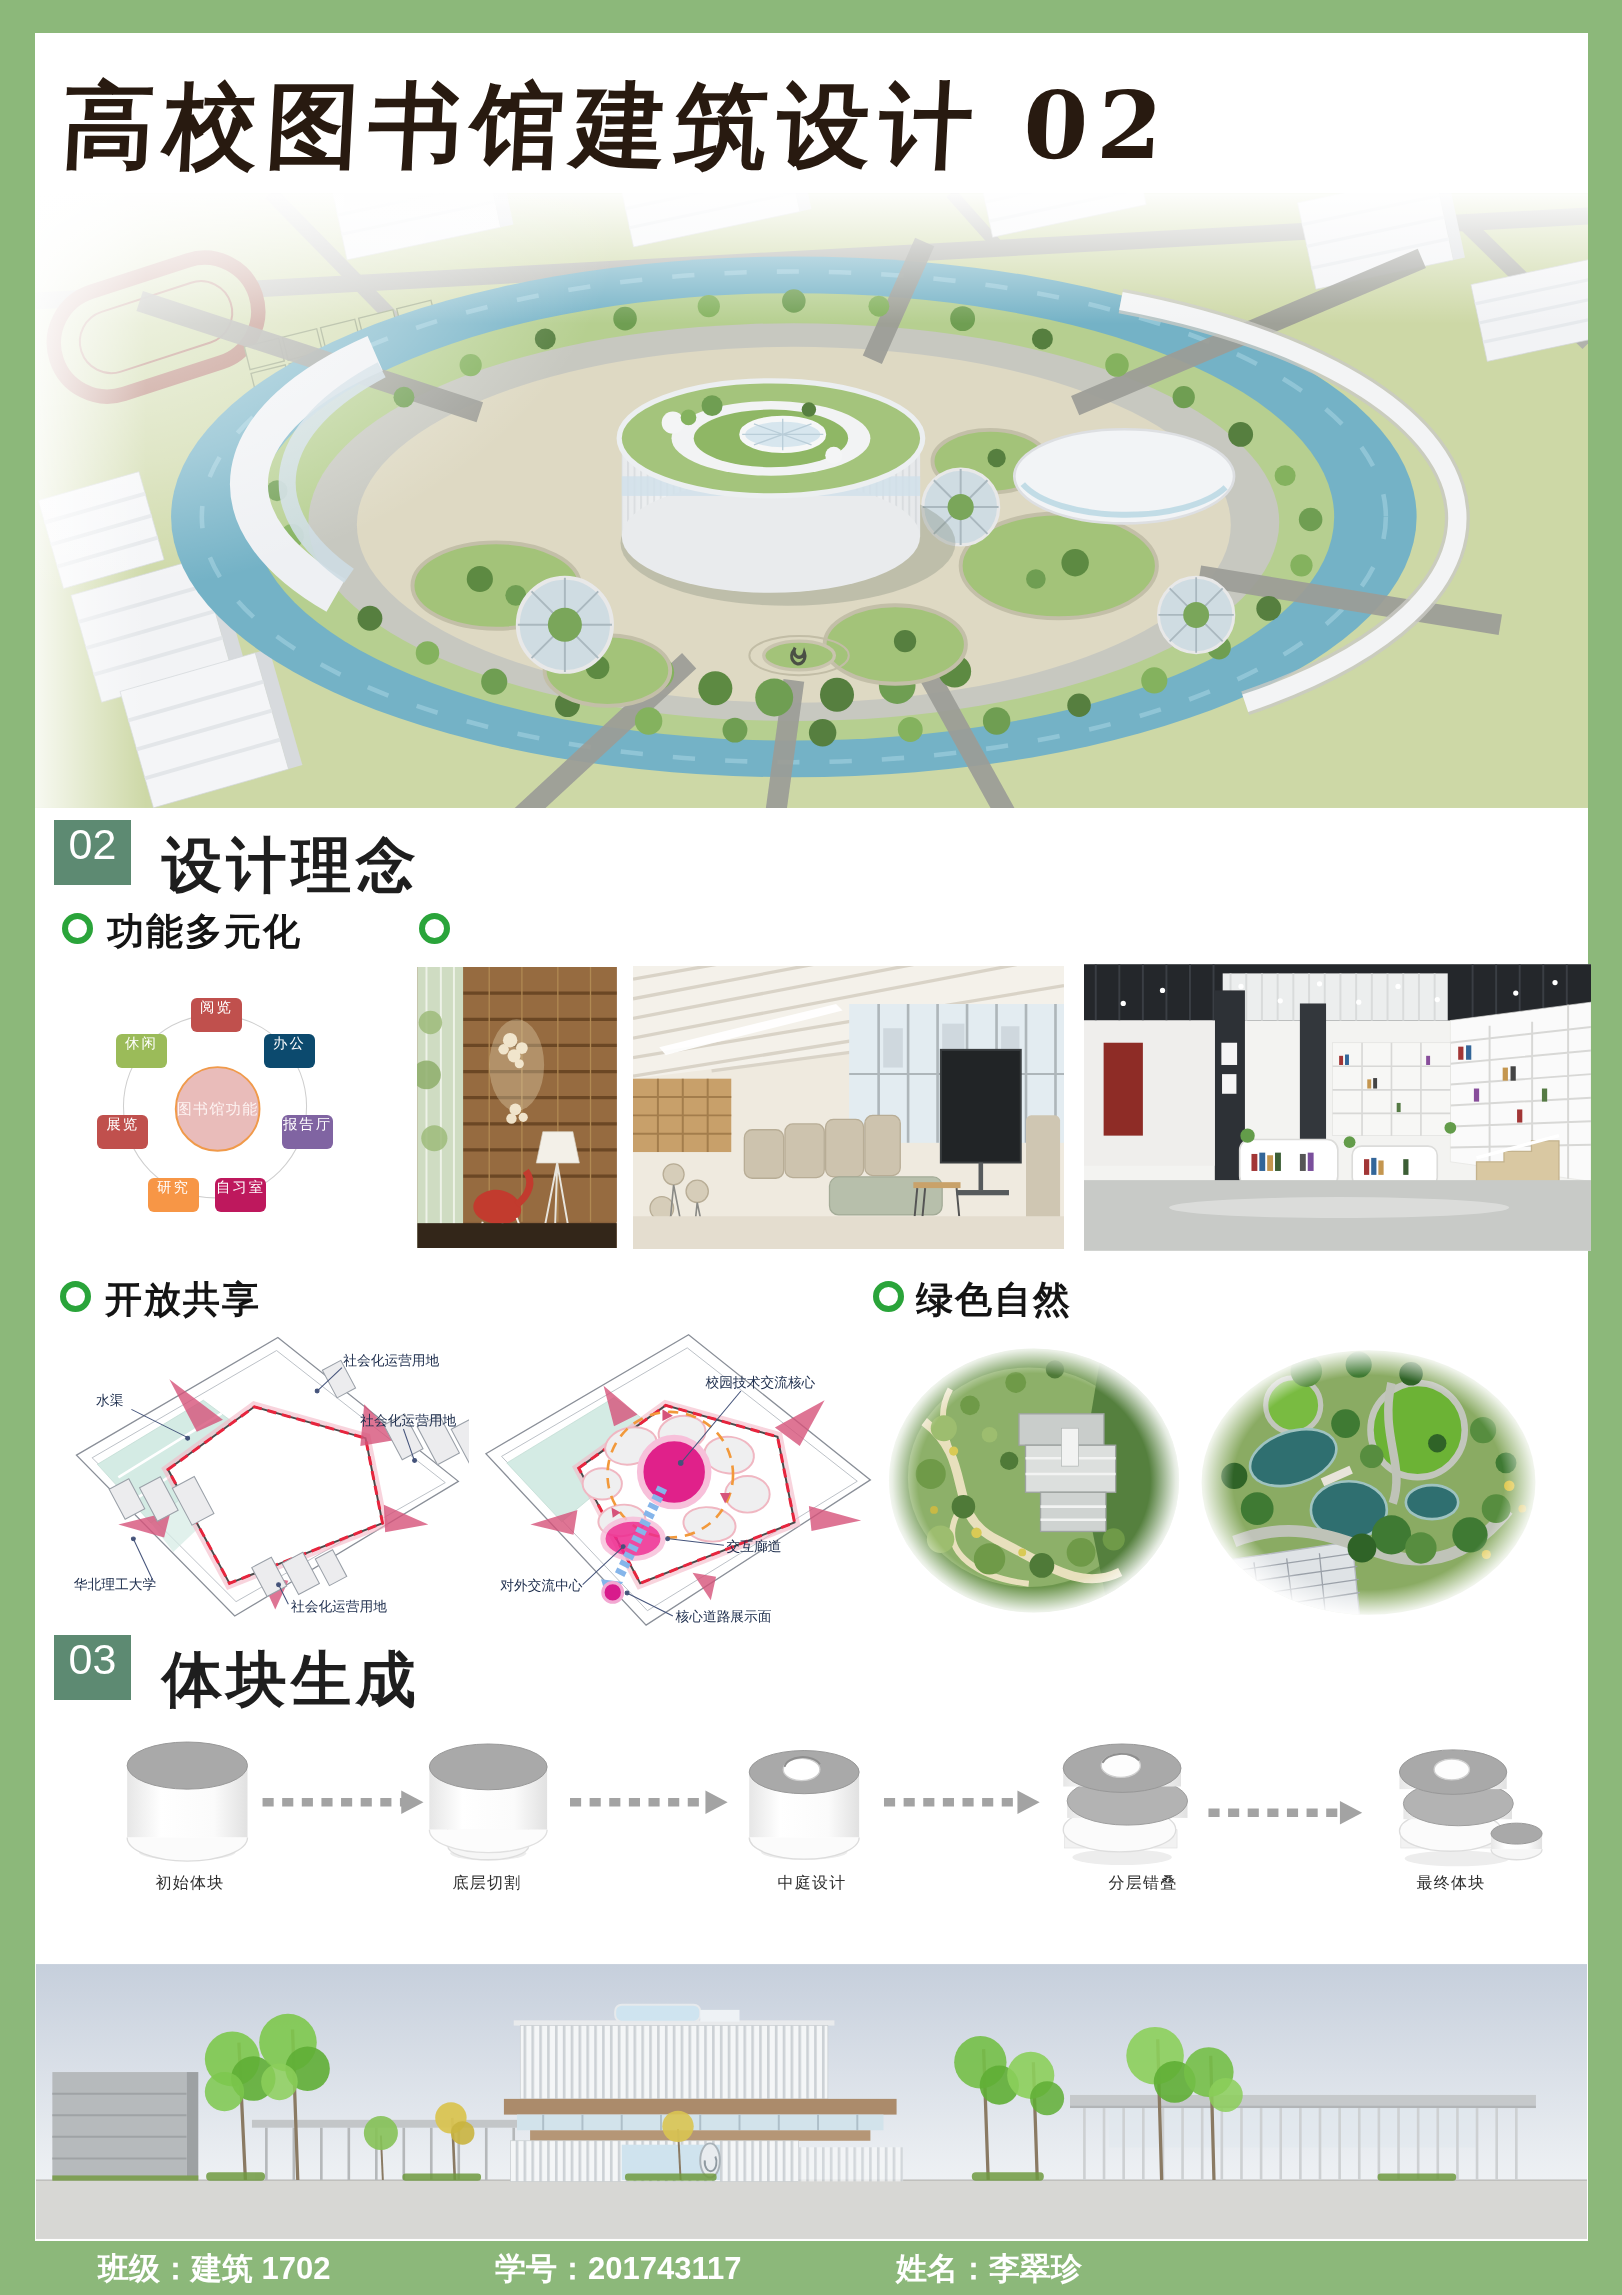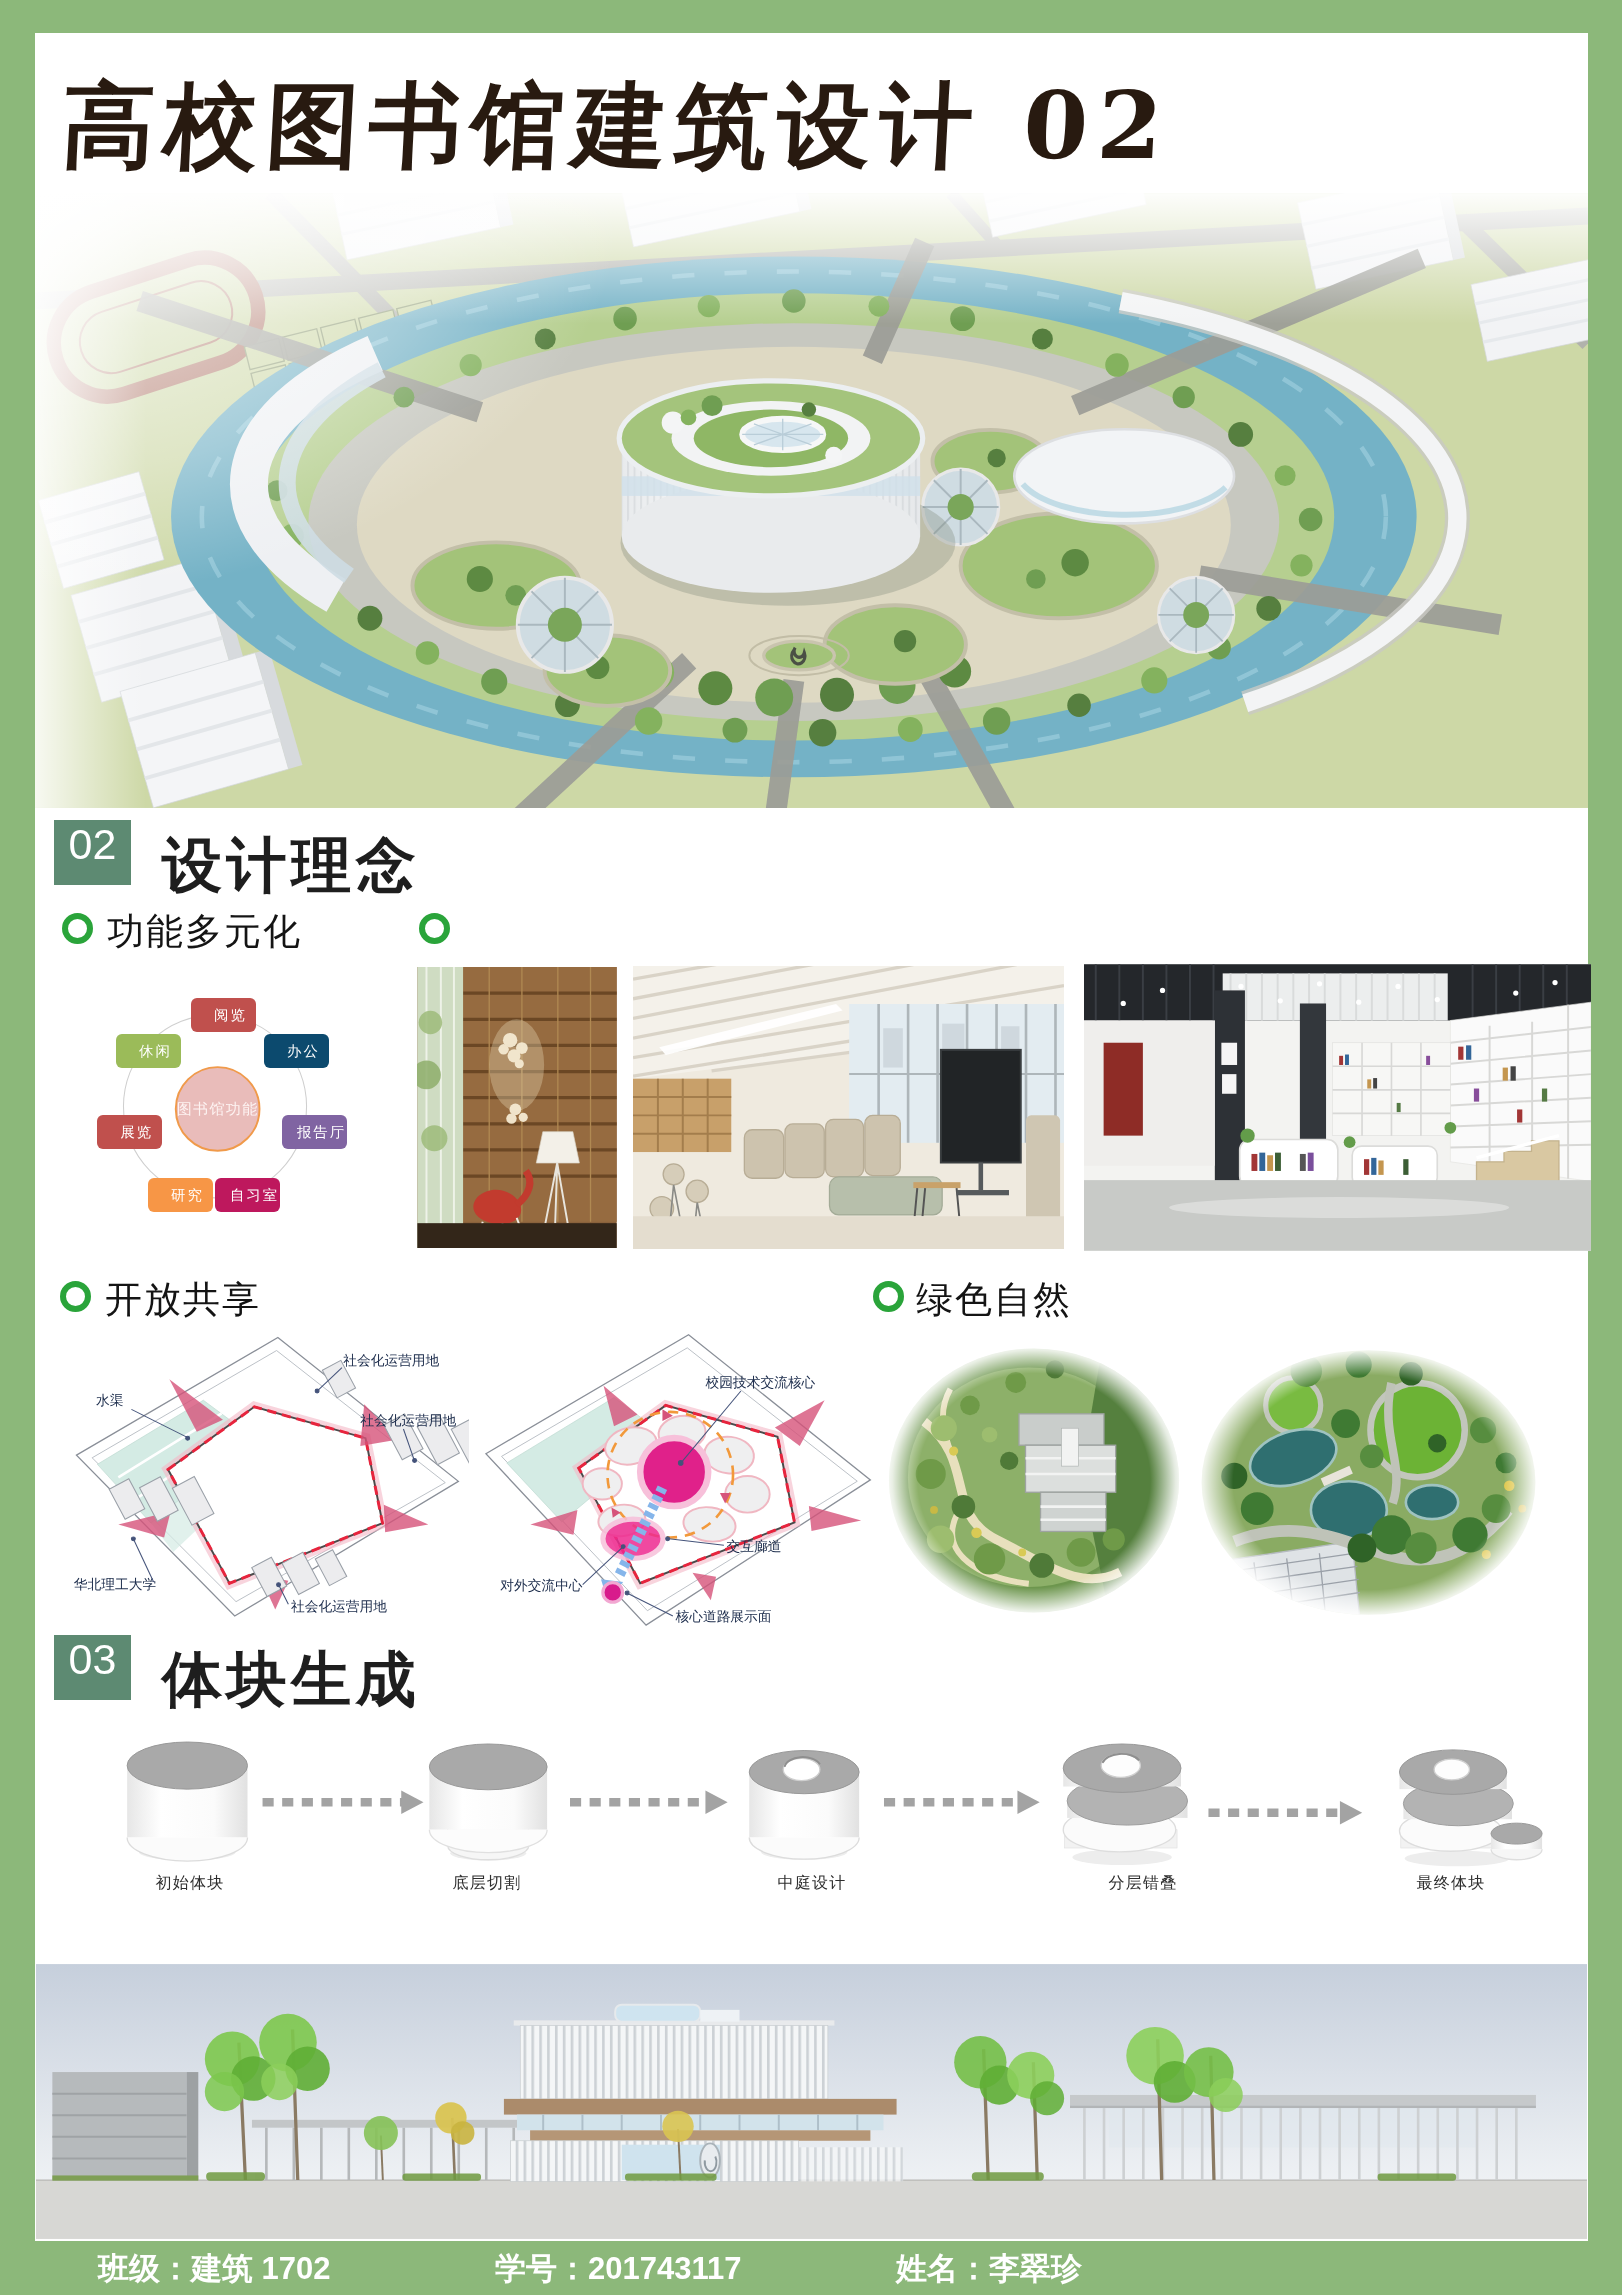--- a/index.html
+++ b/index.html
@@ -6,29 +6,29 @@
   .page{position:relative;width:1623px;height:2295px;background:#8cb87a;font-family:"Liberation Sans",sans-serif;overflow:hidden;}
   .content{position:absolute;left:35px;top:33px;width:1553px;height:2208px;background:#ffffff;}
   .abs{position:absolute;}
   
   .main-title{left:62px;top:64px;width:1112px;font-family:"DejaVu Serif",serif;font-weight:700;font-size:93px;color:#281a10;letter-spacing:9.2px;transform:skewX(-3deg);white-space:nowrap;}
   
   .sec-badge{width:77px;height:65px;background:#5d8a72;color:#fff;font-size:43px;font-weight:400;display:flex;justify-content:center;}
   .sec-title{font-size:60px;font-weight:700;color:#1e1e1e;letter-spacing:4.6px;white-space:nowrap;}
   
   .bullet-ring{width:31px;height:31px;border:6.5px solid #2aa43a;border-radius:50%;background:#fff;box-sizing:border-box;}
-  .bullet-label{font-size:37px;font-weight:400;color:#141414;letter-spacing:2px;white-space:nowrap;}
+  .bullet-label{font-size:37px;font-weight:700;color:#141414;letter-spacing:2px;white-space:nowrap;}
   
   .step-label{width:144px;text-align:center;font-size:16px;color:#2e2e2e;letter-spacing:1.3px;}
   
   .footer{position:absolute;left:0;top:2241px;width:1623px;height:55px;background:#8cb87a;}
   .footer .f-item{position:absolute;top:0;height:55px;line-height:55px;color:#fff;font-size:31px;font-weight:700;white-space:nowrap;}
   svg{display:block;font-family:"Liberation Sans",sans-serif;}
   svg text{font-family:"Liberation Sans",sans-serif;}
-  .fn-box{position:absolute;width:51px;height:34px;border-radius:5.9px;display:flex;align-items:center;justify-content:center;color:#fff;font-size:14.4px;letter-spacing:2px;padding-left:14px;}
+  .fn-box{position:absolute;width:51px;height:34px;border-radius:5.9px;display:flex;align-items:flex-start;justify-content:center;color:#fff;font-size:14.4px;letter-spacing:2px;}
 </style>
 </head>
 <body>
 
 <div class="page">
   <div class="content"></div>
 
   <div class="abs main-title">高校图书馆建筑设计 02</div>
 
   <svg class="abs" style="left:35px;top:193px" width="1553" height="615" viewBox="0 0 2374 940">

